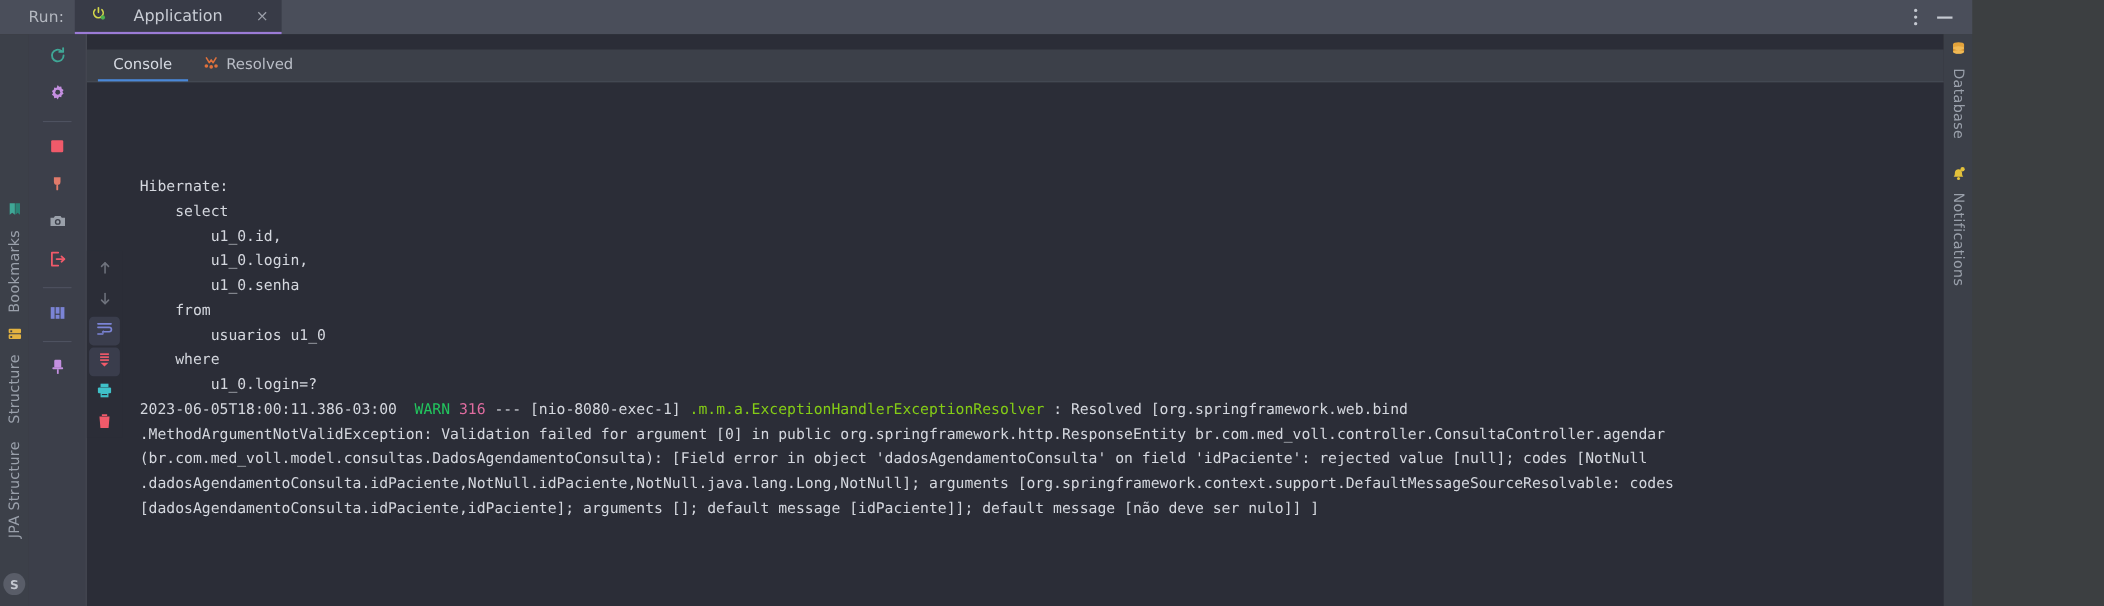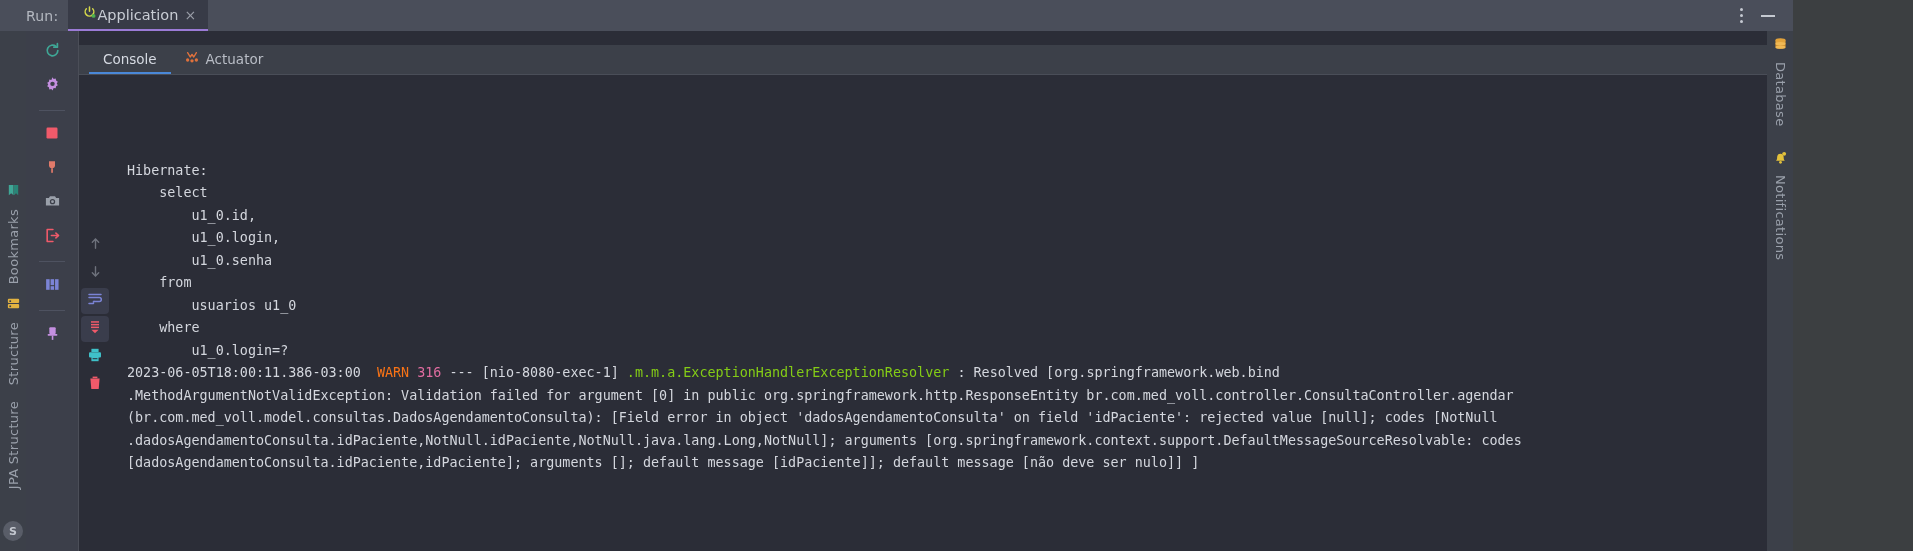--- a/index.html
+++ b/index.html
@@ -37,21 +37,21 @@
     font-size: 14px;
     display: flex;
     align-items: center;
     padding: 0 10px 0 26px;
     letter-spacing: .2px;
   }
   .run-tab {
     background: #383b47;
     display: flex;
     align-items: center;
-    gap: 0;
+    gap: 24px;
     padding: 0 12px 0 14px;
     position: relative;
     border-bottom: 2px solid #9b7bd6;
     box-sizing: border-box;
   }
   .run-tab .tab-text {
     color: #c8ccd4;
     font-size: 14.5px;
   }
   .run-tab .tab-close {
@@ -213,21 +213,21 @@
     overflow: hidden;
     font-family: "DejaVu Sans Mono", "Liberation Mono", monospace;
     font-size: 13.4px;
     line-height: 22.5px;
     color: #d4d7de;
     padding: 8px 0 0 10px;
     white-space: pre;
     letter-spacing: 0px;
   }
   .console-text .ln { white-space: pre; }
-  .c-warn  { color: #f97316; }
+  .c-warn  { color: #22c55e; }
   .c-num   { color: #e06ca0; margin-top: 19px; }
   .c-logger{ color: #84cc16; }
   .c-plain { color: #d4d7de; }
 
   .right-scroll {
     width: 12px;
     flex: 0 0 12px;
     background: #2b2d37;
   }
 
@@ -422,21 +422,21 @@
         </div>
         <div class="ctab">
           <span class="icon">
             <svg width="14" height="14" viewBox="0 0 16 16">
               <path d="M3 3l3 5 2-3 2 3 3-5" stroke="#e0713c" stroke-width="1.6" fill="none" stroke-linecap="round" stroke-linejoin="round"></path>
               <circle cx="3" cy="11.4" r="1.9" fill="#e0713c"></circle>
               <circle cx="8" cy="12.4" r="1.9" fill="#e0713c"></circle>
               <circle cx="13" cy="11.4" r="1.9" fill="#e0713c"></circle>
             </svg>
           </span>
-          <span>Actuator</span>
+          <span>Resolved</span>
         </div>
       </div>
 
       <div class="console-body">
 
         <div class="console-toolbar">
           <div class="ct-btn">
             <span class="icon">
               <svg width="15" height="15" viewBox="0 0 16 16">
                 <path d="M8 13V3.4" stroke="#6e727c" stroke-width="1.5" stroke-linecap="round"></path>

